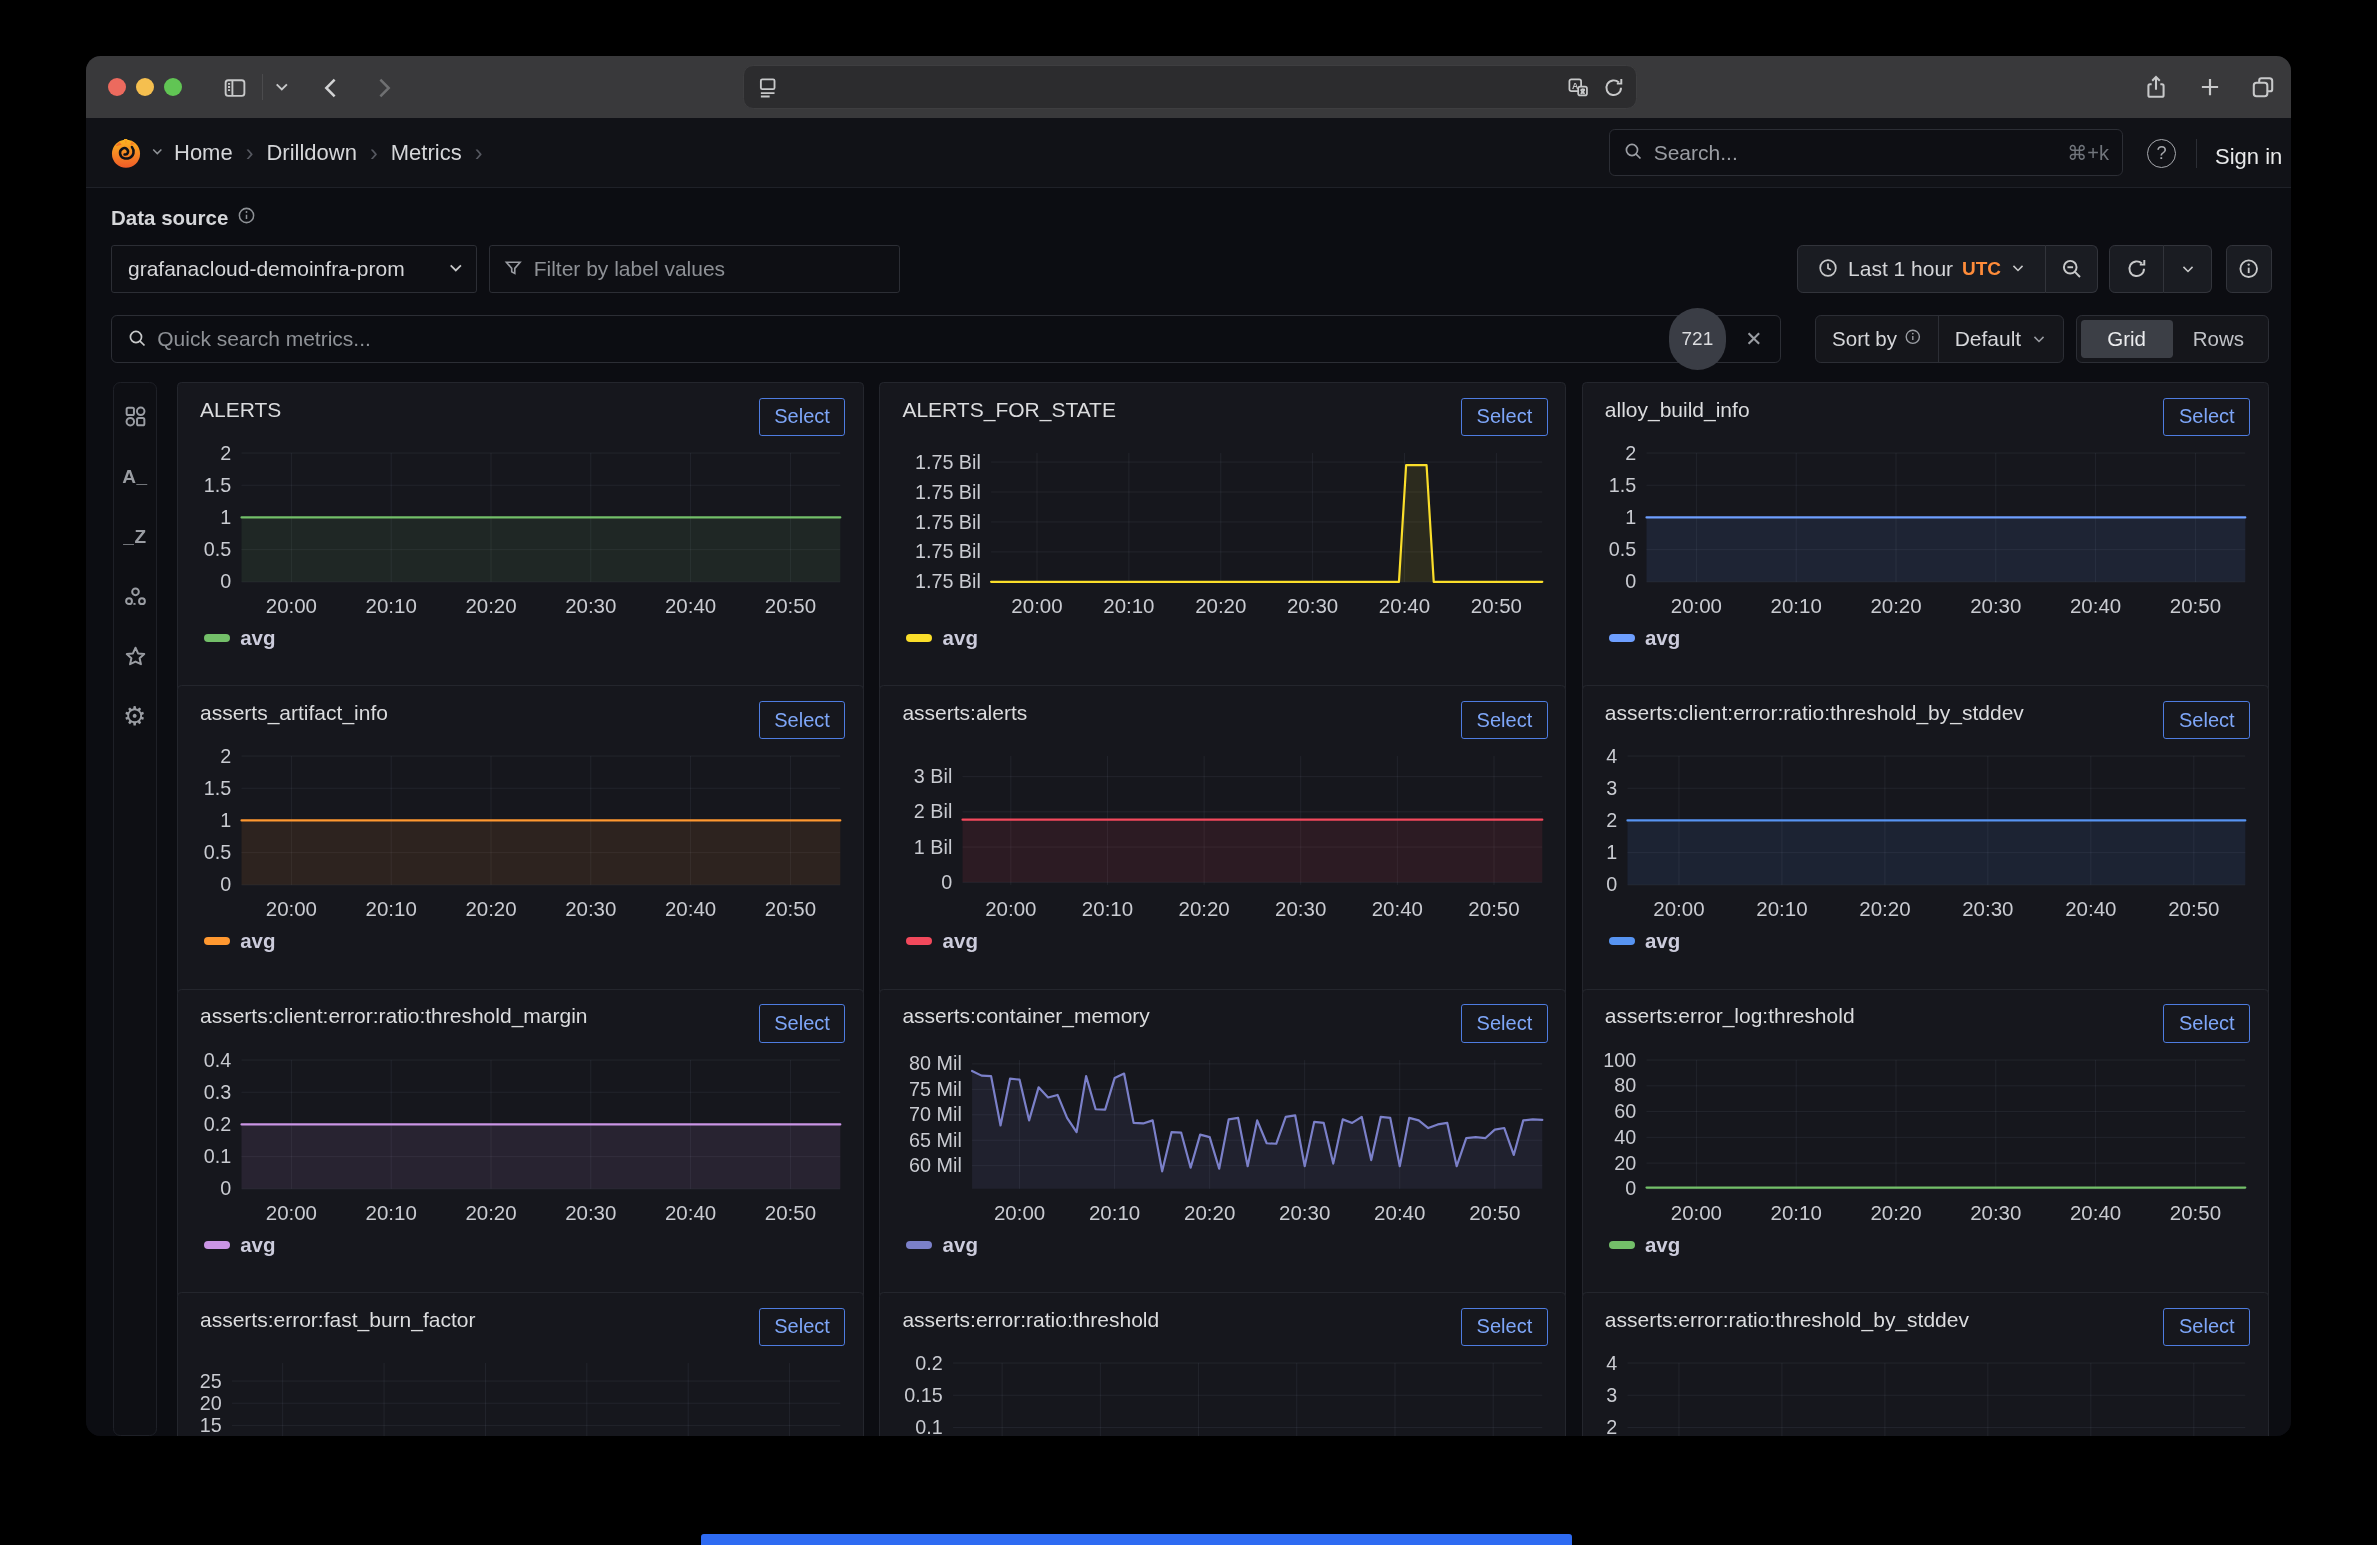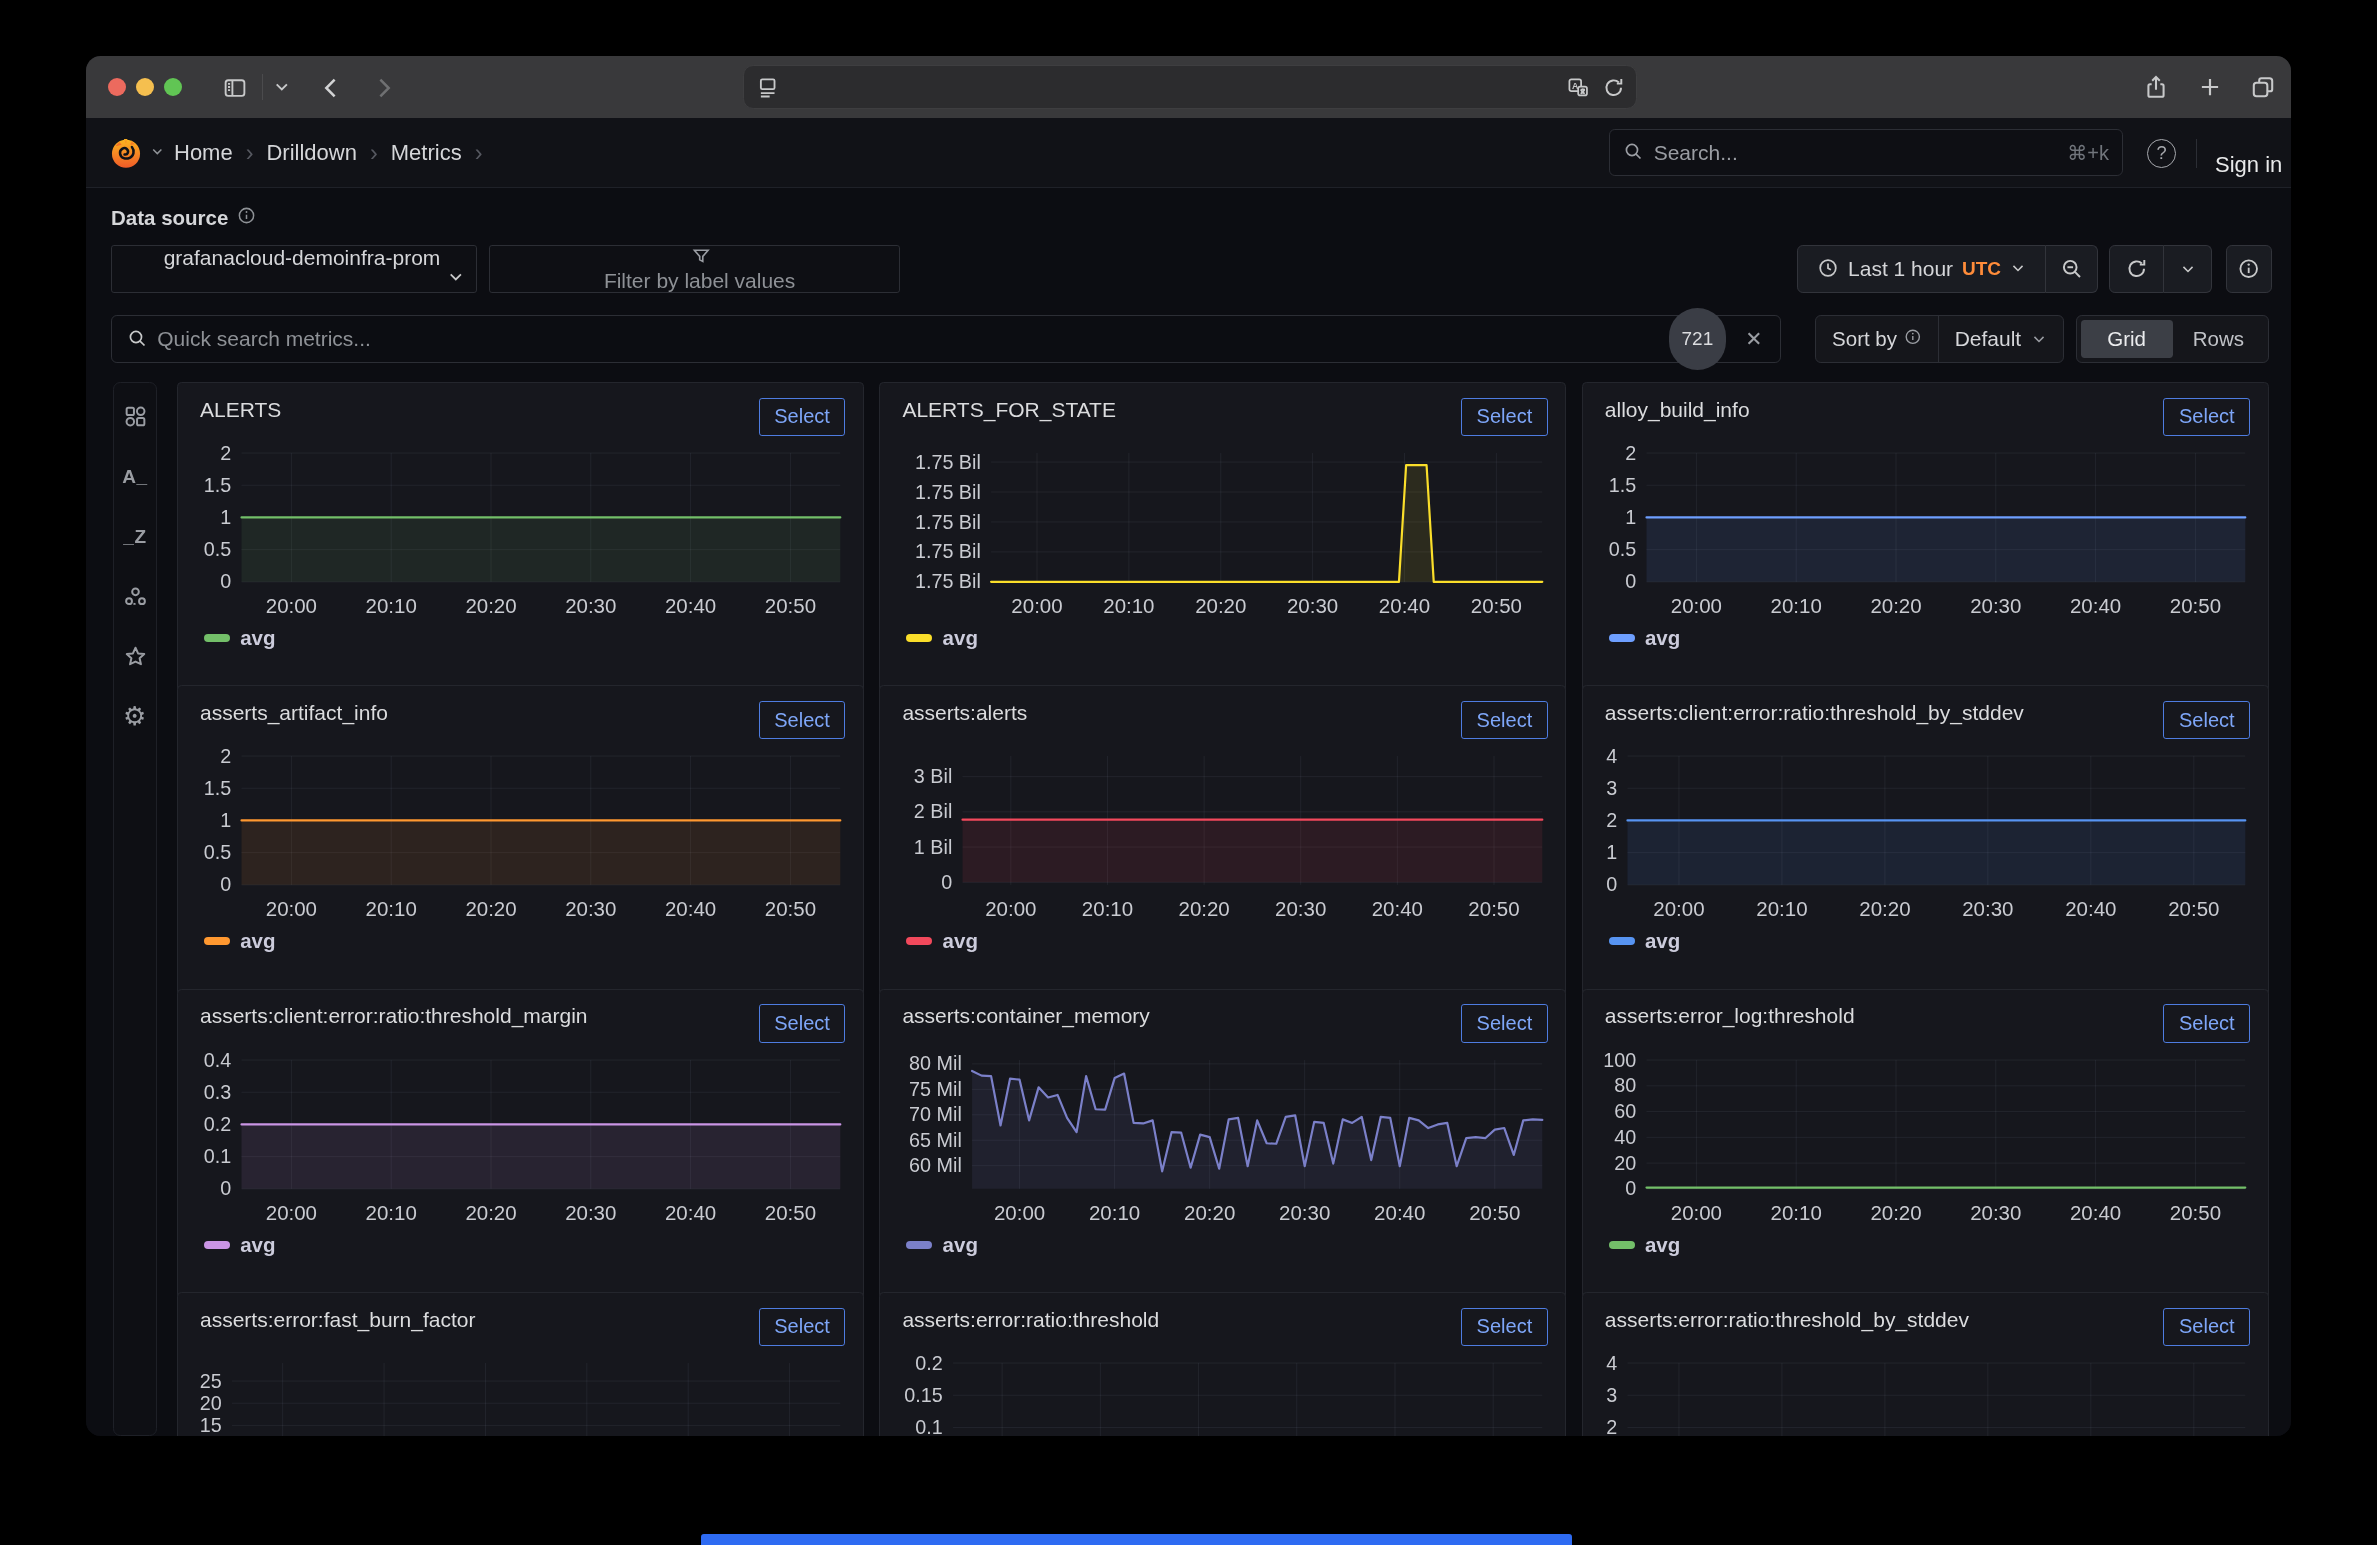--- a/index.html
+++ b/index.html
@@ -35,29 +35,29 @@
     font-size:22px; color:#D5D6D9; font-weight:500; }
   .crumb-sep { color:#565860; font-size:23.4px; font-weight:400; }
   .gf-search { position:absolute; left:1523px; top:11px; width:514px; height:47px; border-radius:5.9px;
     border:0.7px solid #2C2E35; background:#0E0F14; display:flex; align-items:center; }
   .gf-search .ph { margin-left:10.2px; font-size:21px; color:#9A9DA3; }
   .gf-search .kbd { margin-left:auto; margin-right:13px; font-size:20px; color:#71757C; }
   .gf-search .mag { margin-left:13px; color:#9A9DA3; }
   .help-ic { position:absolute; left:2061px; top:20.5px; width:29px; height:29px; border:1.5px solid #A7A9AE;
     border-radius:50%; color:#A7A9AE; font-size:18.3px; display:flex; align-items:center; justify-content:center; }
   .hdr-div { position:absolute; left:2110px; top:20.5px; width:0.7px; height:29px; background:#2C2E35; }
-  .sign-in { position:absolute; left:2129px; top:12px; height:70px; display:flex; align-items:center;
+  .sign-in { position:absolute; left:2129px; top:4px; height:70px; display:flex; align-items:center;
     font-size:22px; color:#E8E9EA; font-weight:500; }
 
   
   .ds-label { position:absolute; left:25px; top:88px; font-size:20.5px; font-weight:700; color:#D5D6D9;
     display:flex; align-items:center; gap:8.8px; }
   .ds-label .info { color:#8E9196; }
   .field { position:absolute; top:127px; height:48px; background:#0E0F14; border:0.7px solid #2C2E35;
-    border-radius:2.9px; display:flex; align-items:center;flex-direction:column; }
+    border-radius:2.9px; display:flex; align-items:center; }
   .ds-select { left:25px; width:366px; cursor:pointer; }
   .ds-select .val { margin-left:16px; font-size:21px; color:#D5D6D9; }
   .ds-select .chev { margin-left:auto; margin-right:11.7px; color:#C8C9CA; }
   .filter-input { left:403px; width:411px; }
   .filter-input .ph { margin-left:10.2px; font-size:21px; color:#8E9196; }
   .filter-input .funnel { margin-left:13px; color:#9A9DA3; }
 
   .tool-btn { position:absolute; top:127px; height:48px; background:#1A1C22; border:0.7px solid #32343B;
     border-radius:5.9px; display:flex; align-items:center; justify-content:center; color:#D5D6D9; cursor:pointer; }
   .time-btn { left:1711px; width:249px; gap:8.8px; border-radius:5.9px 0 0 5.9px; }

